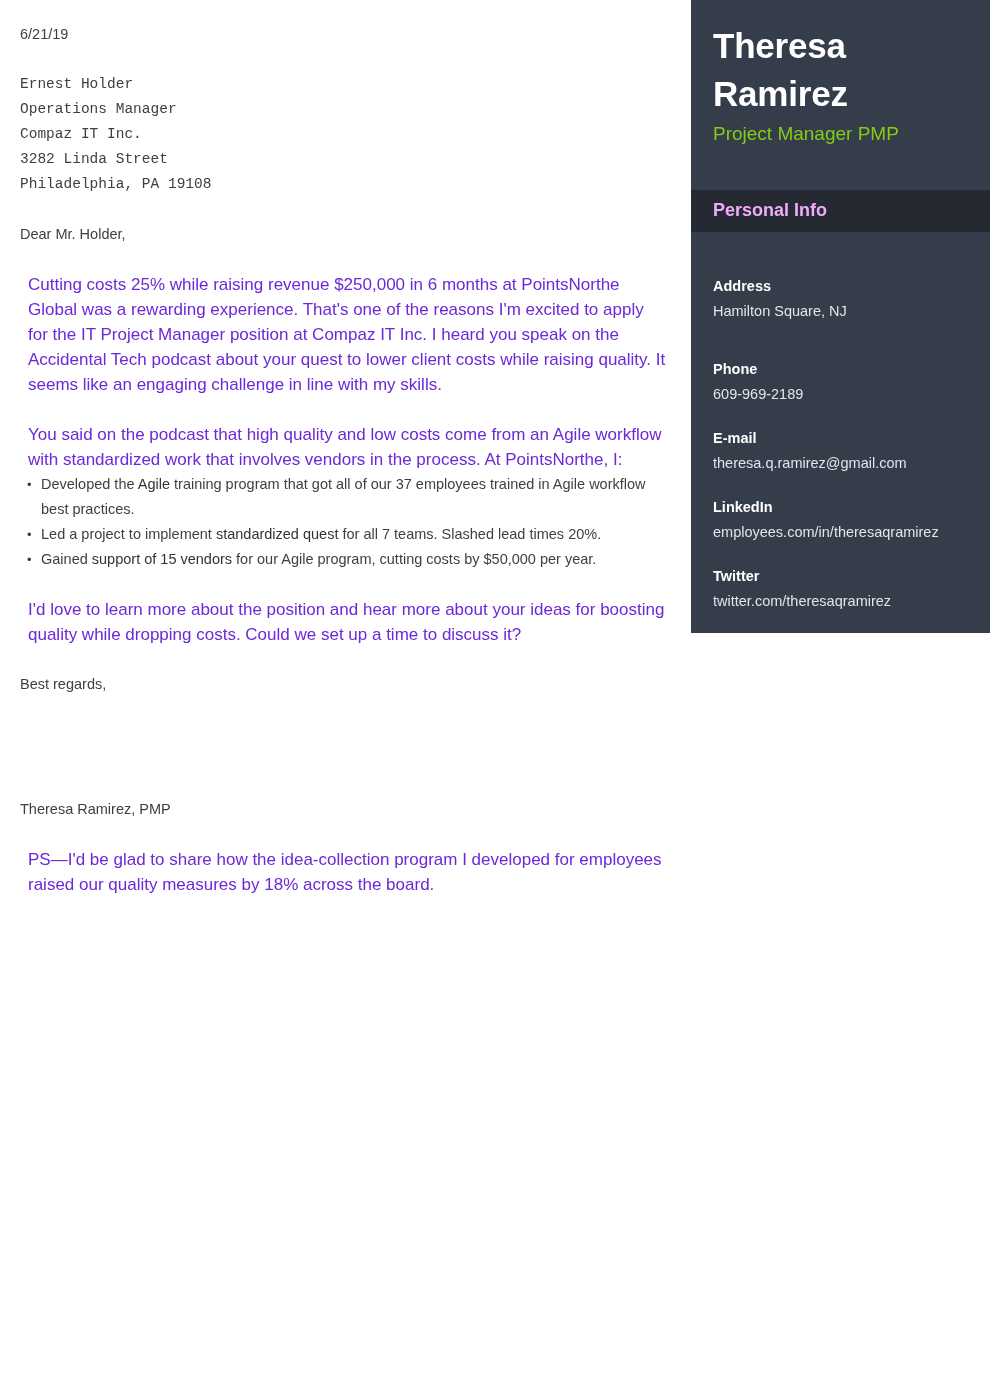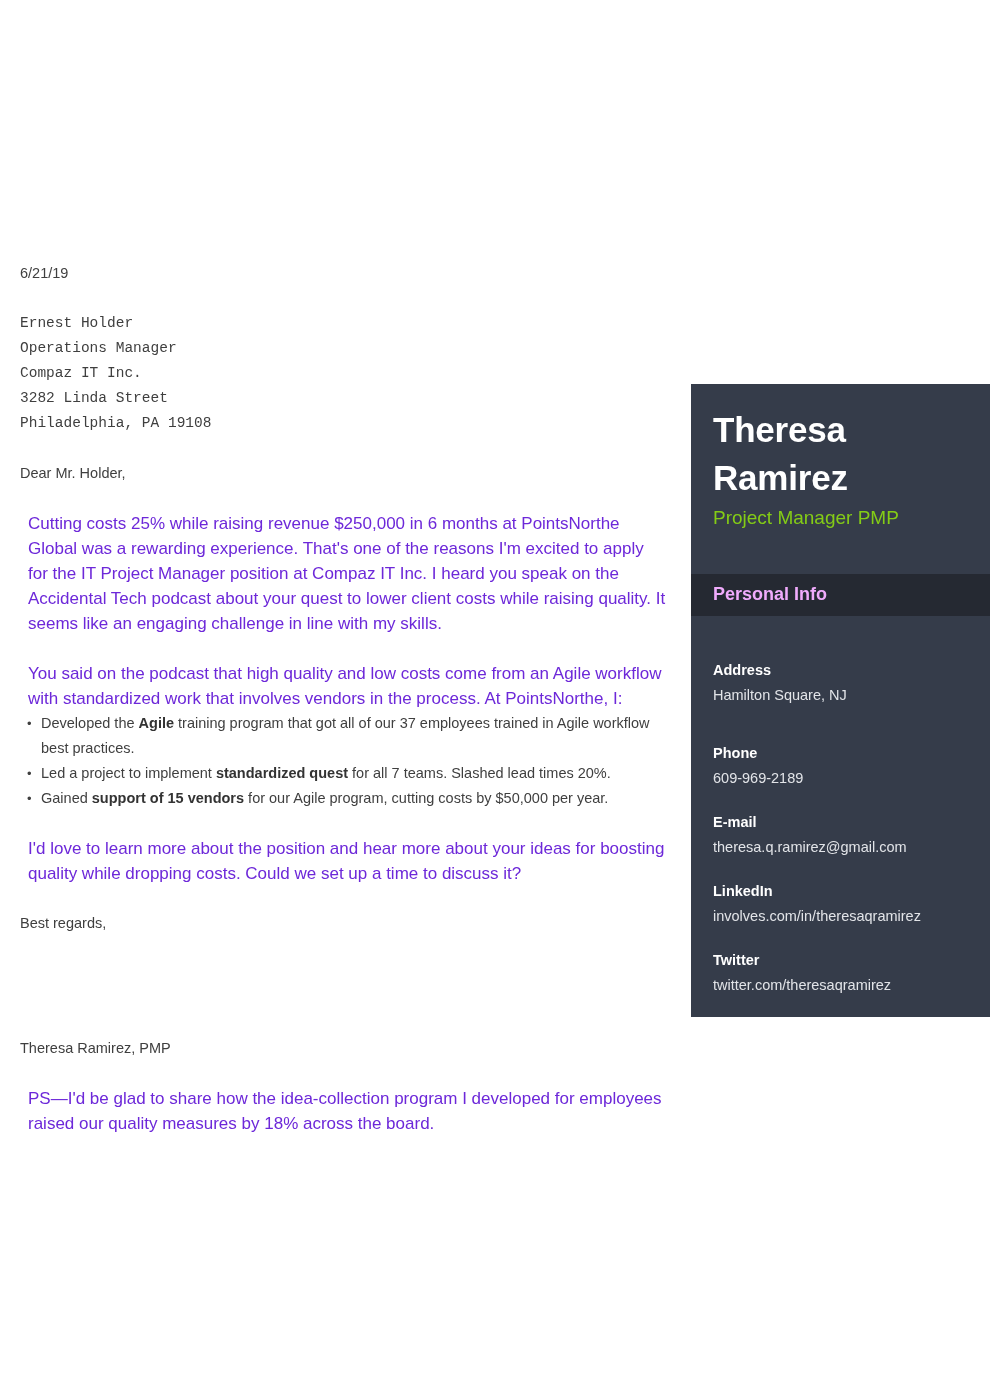--- a/index.html
+++ b/index.html
@@ -11,21 +11,21 @@
     height: 1400px;
     background: #ffffff;
     font-family: "Liberation Sans", sans-serif;
     overflow: hidden;
   }
   .page {
     position: relative;
     width: 990px;
     height: 1400px;
     display: flex;
-    align-items: center;
+    align-items: flex-start;
     background: #ffffff;
   }
 
   
   .letter {
     width: 691px;
     box-sizing: border-box;
     padding: 22px 24px 0 20px;
     background: #ffffff;
   }
@@ -75,21 +75,21 @@
   }
   .bullets li::before {
     content: "\2022";
     position: absolute;
     left: 0;
     top: 0;
     color: #3f3f3f;
     font-size: 13px;
   }
   .bullets b, .para b {
-    font-weight: bold;
+    font-weight: normal;
     color: #333333;
   }
   .signature-gap {
     height: 75px;
   }
   .sign-name {
     font-size: 14.5px;
     color: #3f3f3f;
     line-height: 25px;
     margin-bottom: 25px;
@@ -222,21 +222,21 @@
         <div class="contact-value">609-969-2189</div>
       </div>
 
       <div class="contact-block">
         <div class="contact-label">E-mail</div>
         <div class="contact-value">theresa.q.ramirez@gmail.com</div>
       </div>
 
       <div class="contact-block">
         <div class="contact-label">LinkedIn</div>
-        <div class="contact-value">involves.com/in/theresaqramirez</div>
+        <div class="contact-value">employees.com/in/theresaqramirez</div>
       </div>
 
       <div class="contact-block">
         <div class="contact-label">Twitter</div>
         <div class="contact-value">twitter.com/theresaqramirez</div>
       </div>
 
     </div>
   </div>
 

